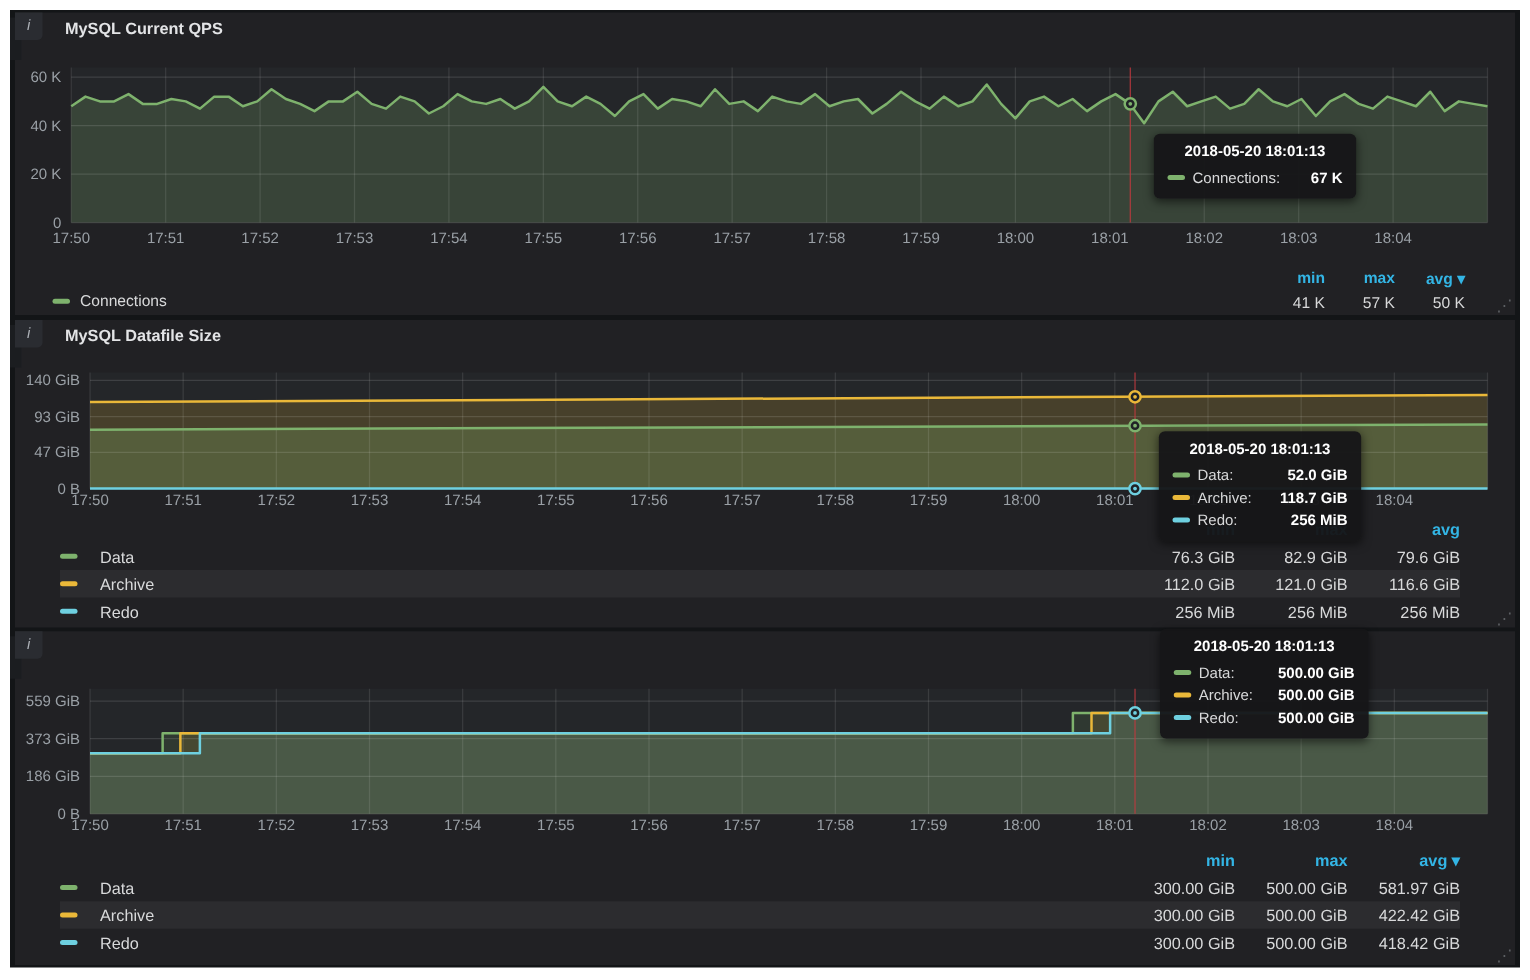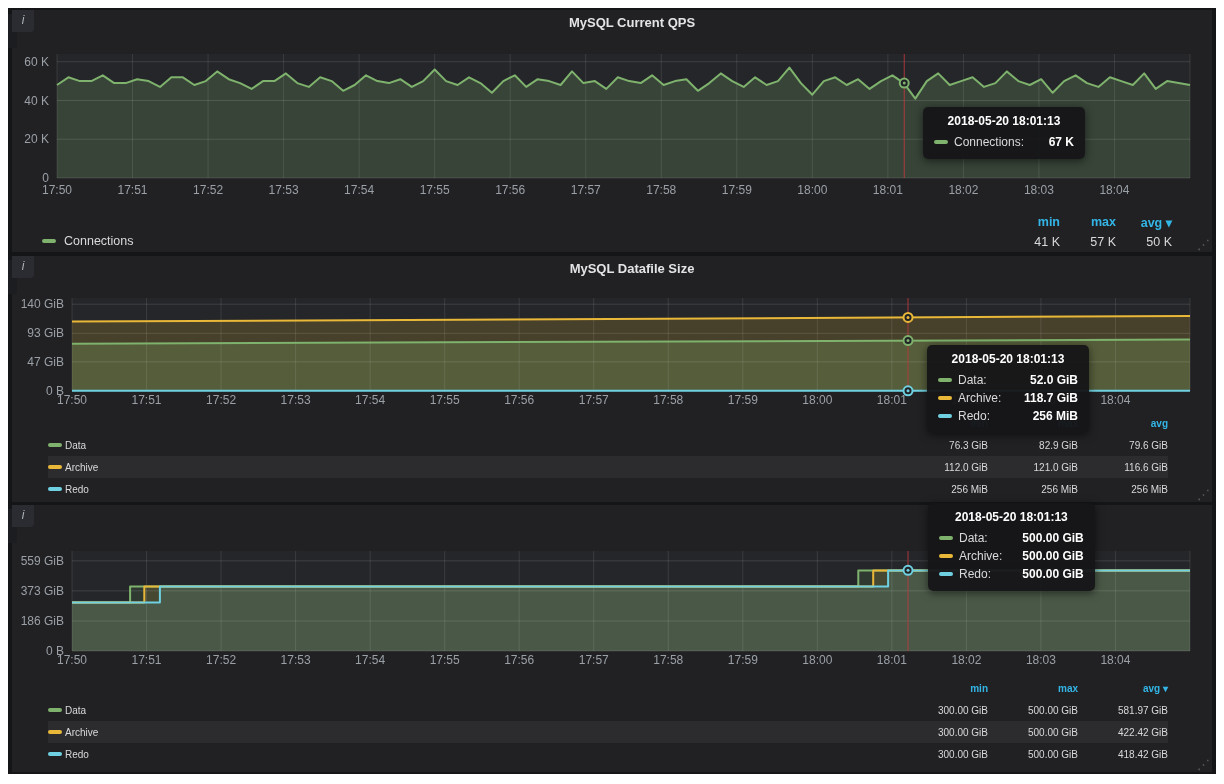--- a/index.html
+++ b/index.html
@@ -9,43 +9,43 @@
     -webkit-font-smoothing:antialiased;
   }
   .dashboard{
     position:absolute;left:8px;top:8px;width:1208px;height:766px;
     background:#131517;
   }
   .panel{
     position:absolute;left:4px;width:1200px;background:#212124;
   }
   .panel-title{
-    margin:0;height:26px;line-height:26px;text-align:center;
+    margin:0;height:26px;line-height:26px;
     font-size:13px;font-weight:700;color:#e3e4e6;cursor:pointer;padding-left:40px;
   }
   .corner-info{
     position:absolute;left:0;top:0;width:22px;height:22px;background:#2a2c31;
     color:#aeb2b8;font-size:12px;font-style:italic;text-align:center;line-height:20px;
     border-bottom-right-radius:4px;cursor:pointer;z-index:3;
   }
   .chart{position:absolute;left:0;top:26px;display:block;}
   .chart text{fill:#9aa0a6;font-size:12px;font-family:"Liberation Sans",sans-serif;}
   .dash{display:inline-block;width:14px;height:4px;border-radius:2px;flex:none;}
   
   .legend-single{position:absolute;left:0;right:0;top:202px;height:40px;font-size:12.5px;}
   .series-tag{position:absolute;left:30px;top:22px;display:flex;align-items:center;gap:8px;color:#d8d9da;cursor:pointer;}
   .stat-table{position:absolute;right:40px;top:0;}
   .stat-row{display:flex;height:20px;align-items:center;}
   .scell{width:56px;text-align:right;color:#d8d9da;}
   .stat-head .scell{color:#33b5e5;font-weight:700;cursor:pointer;}
   
-  .legend-table{position:absolute;left:36px;right:44px;font-size:10px;}
+  .legend-table{position:absolute;left:36px;right:44px;font-size:13px;}
   .lrow{display:flex;height:22px;align-items:center;}
   .lrow:nth-child(3){background:rgba(255,255,255,0.05);justify-content:flex-end;}
-  .lname{flex:1;display:flex;align-items:center;gap:3px;color:#d8d9da;cursor:pointer;}
+  .lname{flex:1;display:flex;align-items:center;gap:18px;color:#d8d9da;cursor:pointer;}
   .lval{width:90px;text-align:right;color:#d8d9da;}
   .lhead .lval{color:#33b5e5;font-weight:700;cursor:pointer;}
   .drag-tab{
     position:absolute;left:0;width:9px;height:34px;background:#1b1d20;
     color:#6a6e73;font-size:12px;line-height:11px;text-align:center;
     padding-top:4px;box-sizing:border-box;cursor:grab;z-index:2;
   }
   .resize-handle{
     position:absolute;right:2px;bottom:0;color:#5c5f63;font-size:13px;cursor:nwse-resize;
   }

